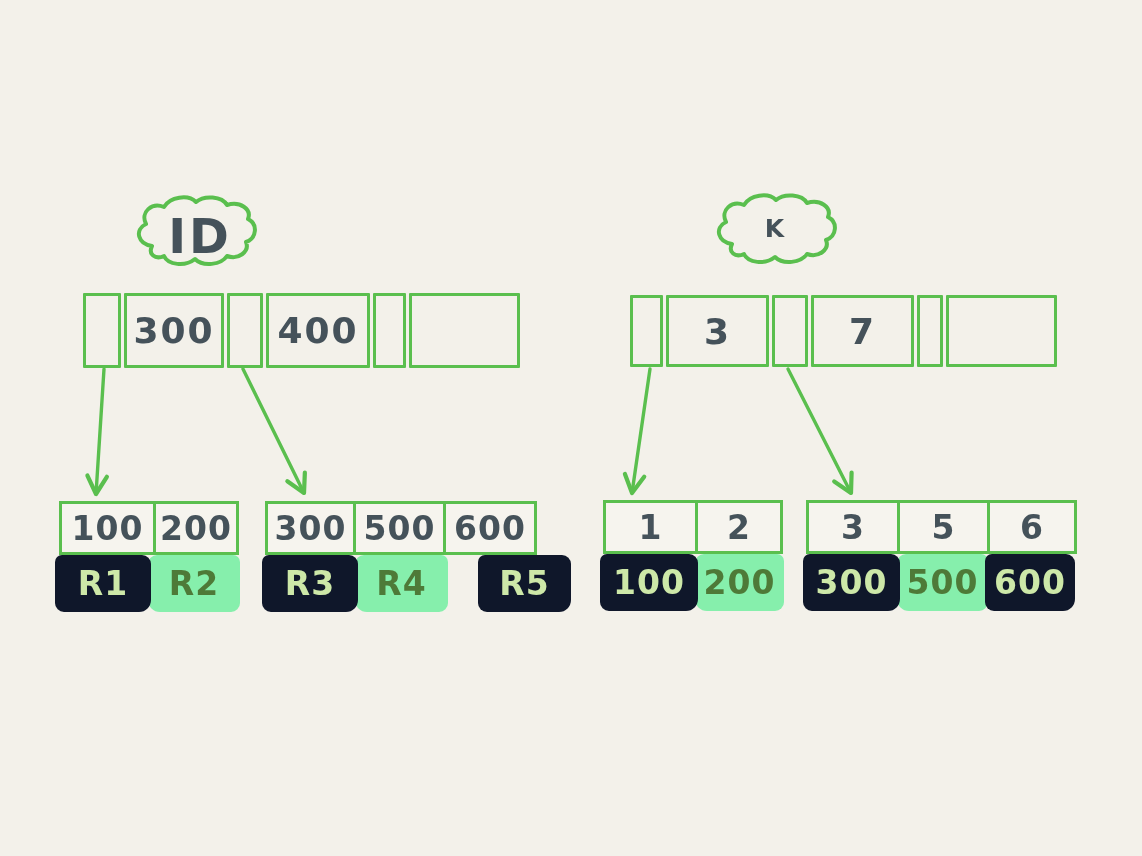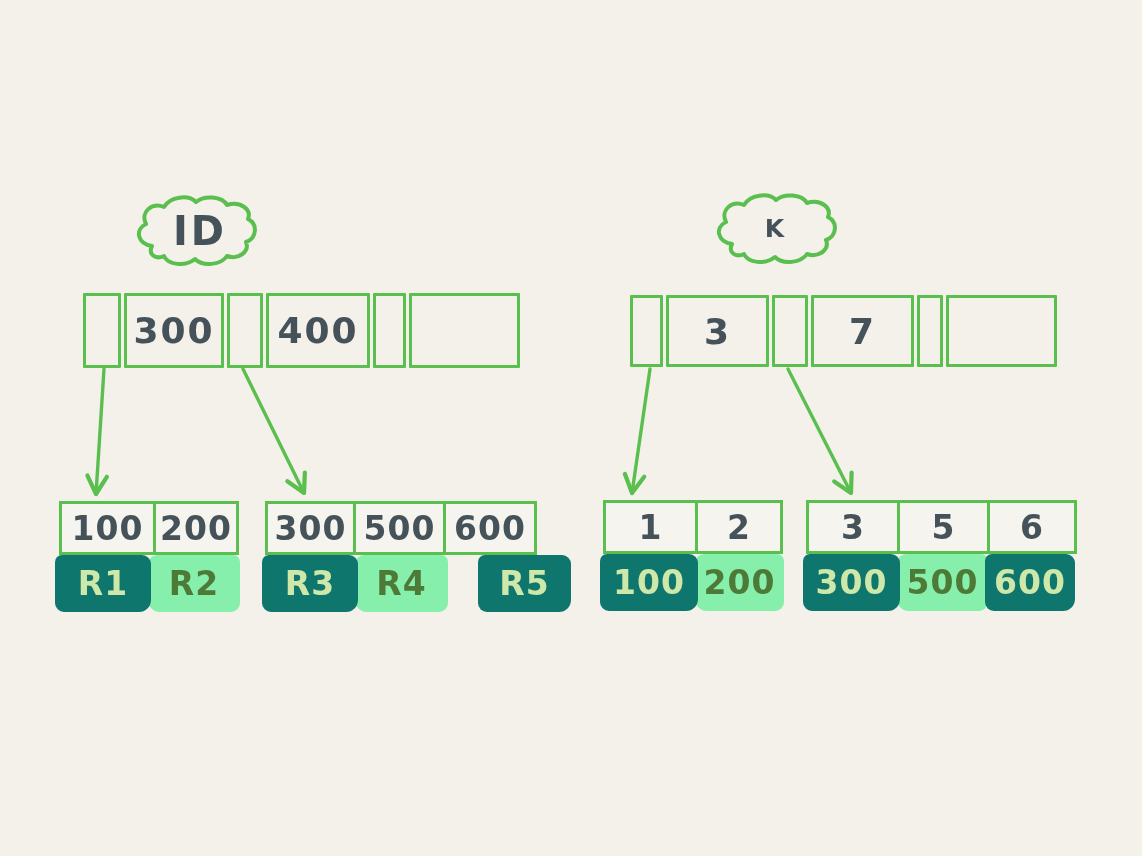--- a/index.html
+++ b/index.html
@@ -36,27 +36,27 @@
   }
   .leaf .kcell:last-child { border-right:none; }
 
   
   .blocks { position:absolute; display:flex; }
   .block {
     height:57px; margin-right:-3px;
     display:flex; align-items:center; justify-content:center;
     font-size:33px; font-weight:700; letter-spacing:1px;
   }
-  .block.dark  { background:#0f766e; color:#cde8a8; border-radius:7px 9px 12px 9px; z-index:1; }
+  .block.dark  { background:#0f172a; color:#cde8a8; border-radius:7px 9px 12px 9px; z-index:1; }
   .block.light { background:#86efac; color:#4e7a38; border-radius:9px 7px 9px 12px; }
 
   .cloud-label {
     position:absolute; text-align:center; color:#45525a; font-weight:600;
   }
-  .cloud-label.big   { font-size:40px; letter-spacing:3px; }
+  .cloud-label.big   { font-size:48px; letter-spacing:3px; }
   .cloud-label.small { font-size:25px; letter-spacing:1px; }
 </style>
 </head>
 <body>
 
 <div class="canvas">
 
   <svg class="overlay" width="1142" height="856" viewBox="0 0 1142 856">
     <defs>
       <marker id="vhead" viewBox="0 0 16 16" refX="13" refY="8" markerUnits="userSpaceOnUse" markerWidth="26" markerHeight="26" orient="auto">

